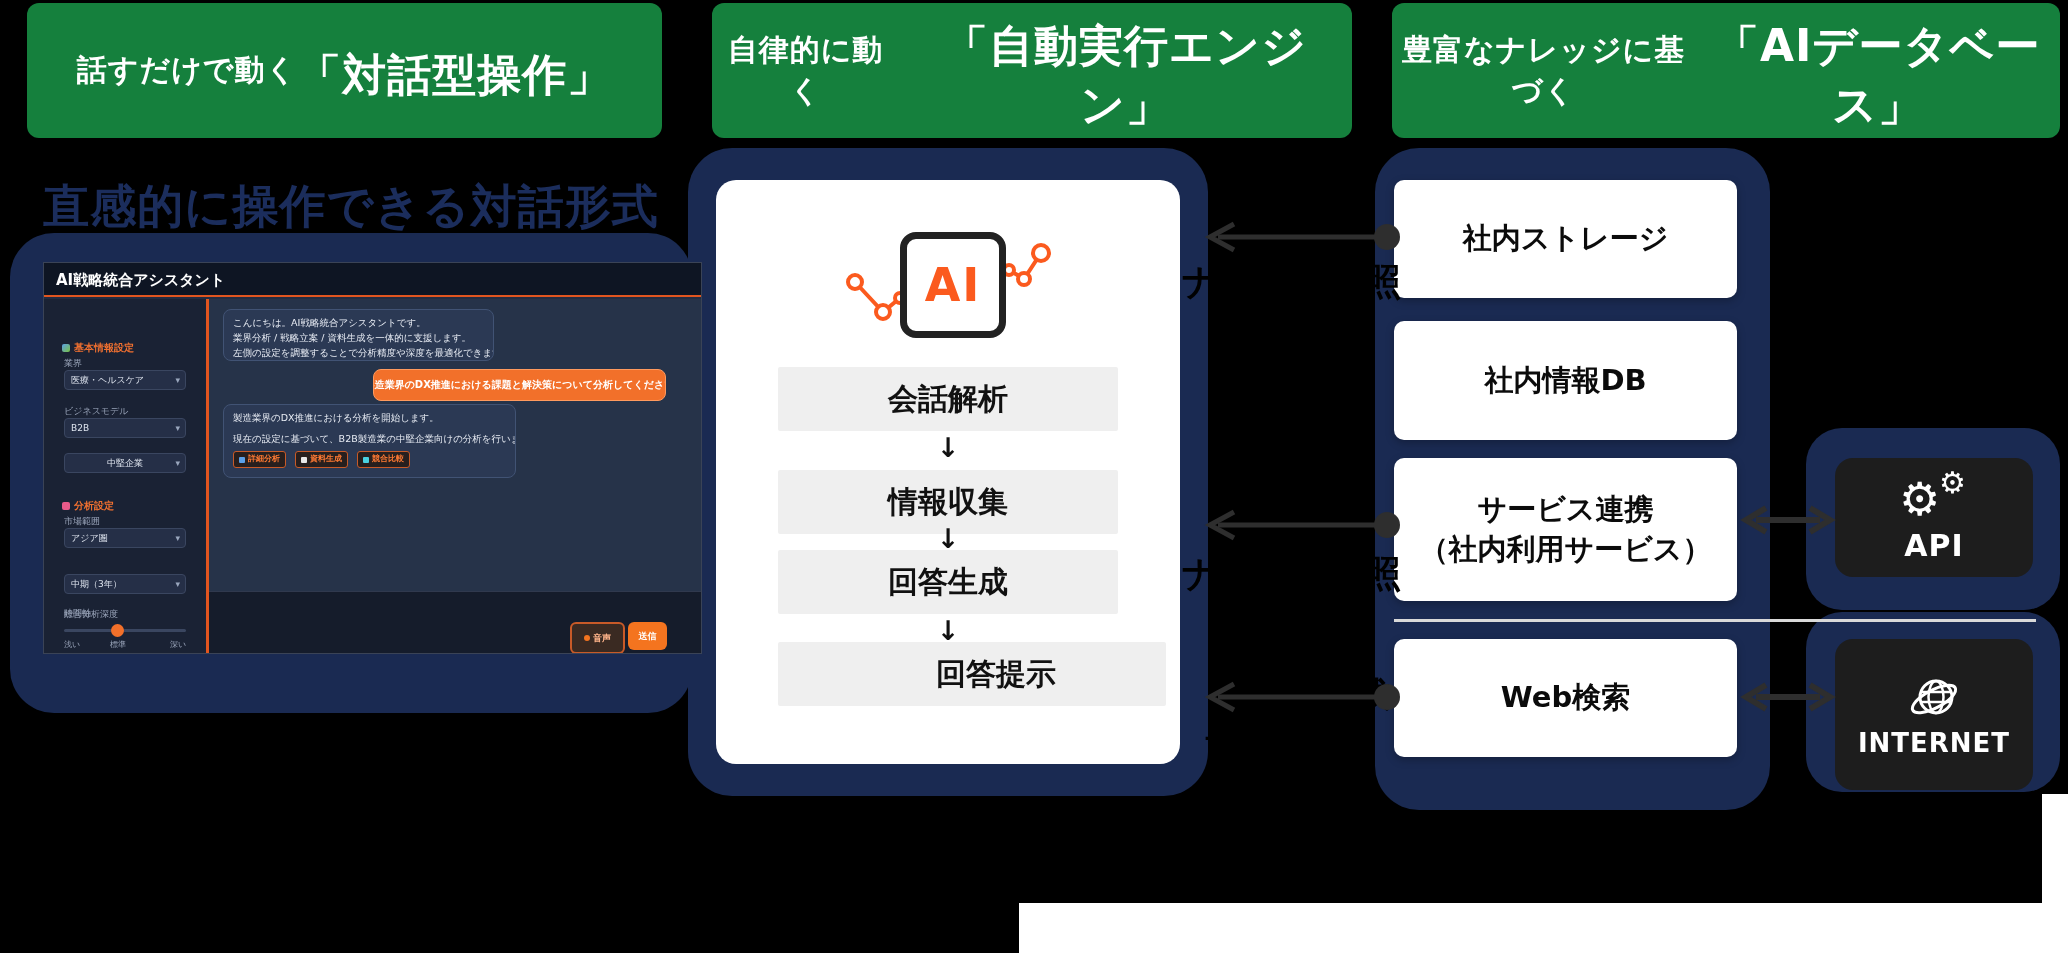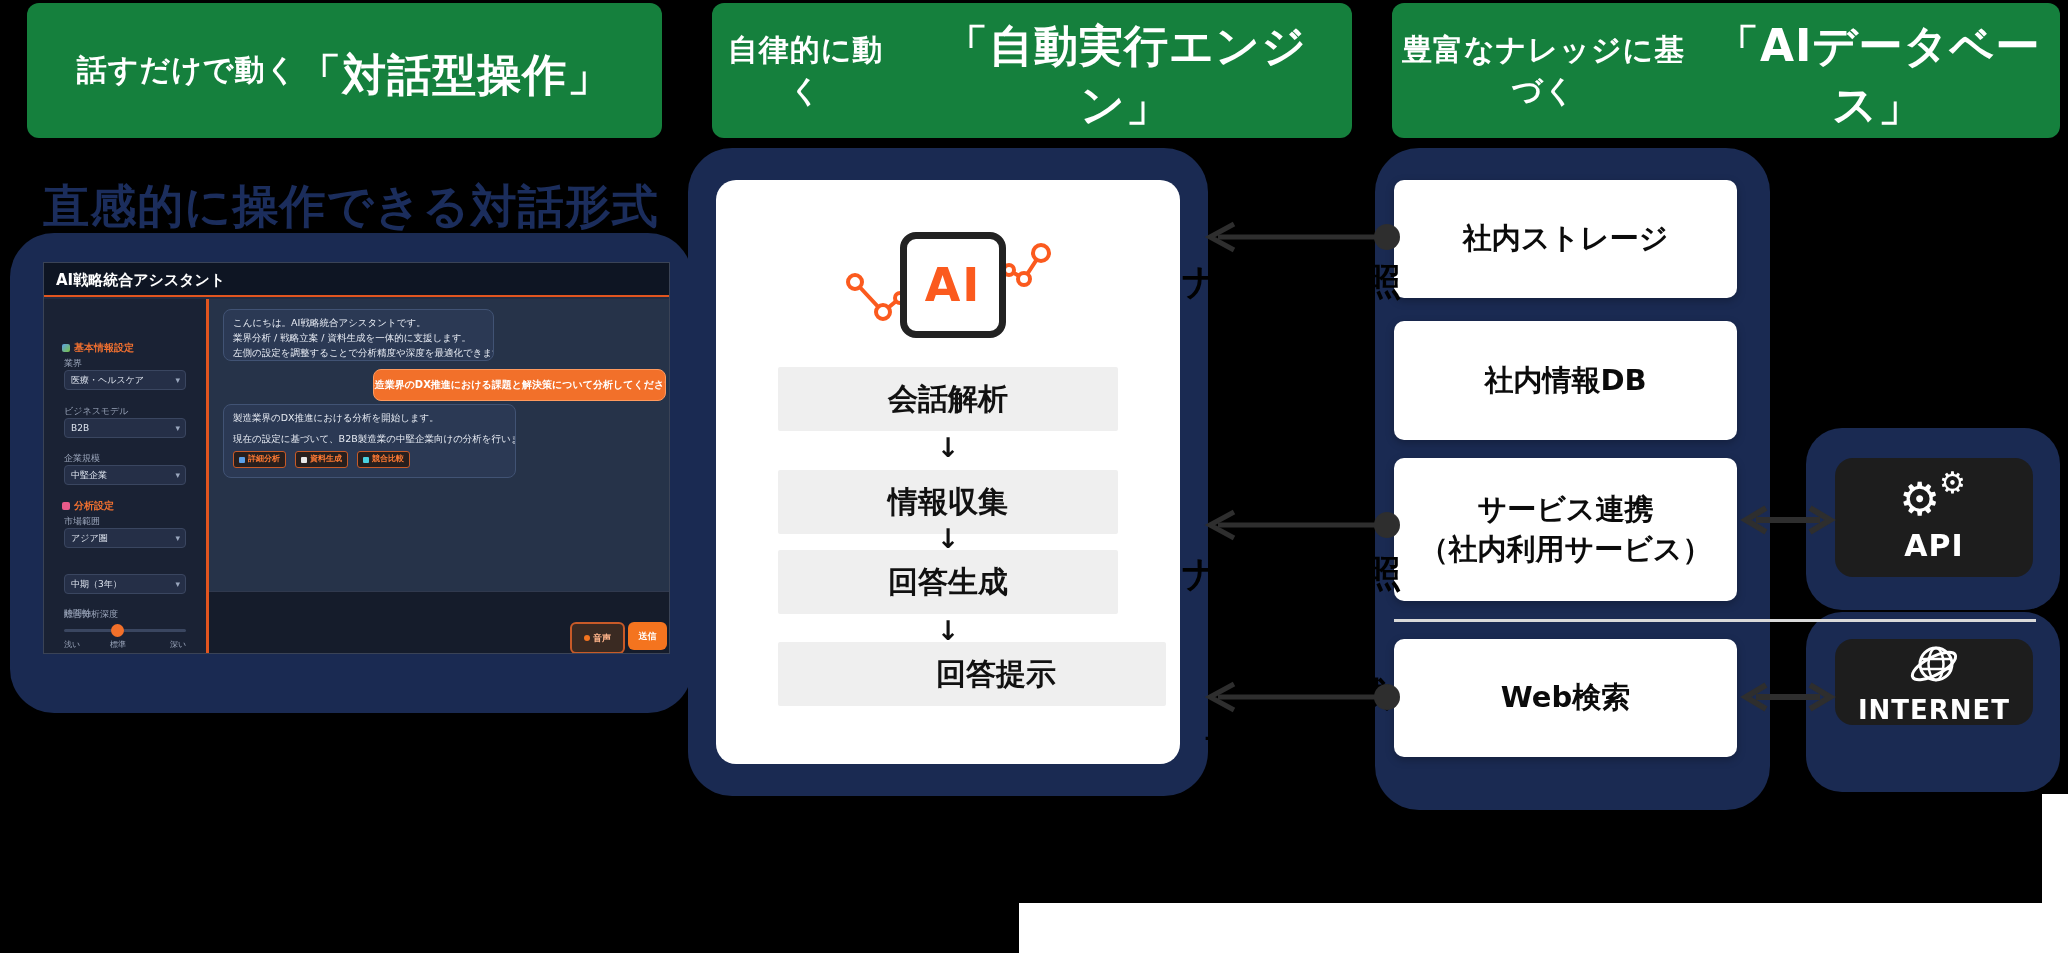--- a/index.html
+++ b/index.html
@@ -29,21 +29,21 @@
   
   .extbox{background:#1d1d1d;border-radius:18px;color:#fff;display:flex;flex-direction:column;
           align-items:center;justify-content:center;z-index:3;}
   .extlabel{font-weight:bold;font-size:30px;letter-spacing:1px;margin-top:4px;}
   .gearbig{font-size:46px;line-height:1;}
   .gearsmall{font-size:30px;line-height:1;position:absolute;}
   
   .conlabel{color:#000;font-size:34px;font-weight:bold;white-space:nowrap;z-index:4;text-align:center;}
   .sep{background:#d9d9d9;z-index:5;}
   
-  .shot{background:#232c42;border:1px solid #3a4356;z-index:3;overflow:hidden;}
+  .shot{background:#232c42;border:1px solid #3a4356;z-index:3;overflow:hidden;padding-left:32px;}
   .shot .titlebar{position:absolute;left:0;top:0;width:100%;height:34px;background:#0e1523;
         border-bottom:2px solid #e2551f;color:#fff;font-size:15px;font-weight:bold;line-height:34px;
         padding-left:12px;box-sizing:border-box;}
   .shot .sidebar{position:absolute;left:0;top:36px;width:162px;bottom:0;background:#1a2234;}
   .shot .chat{position:absolute;left:165px;top:36px;right:0;height:292px;background:#263349;}
   .shot .inputbar{position:absolute;left:165px;top:328px;right:0;bottom:0;background:#151c2b;border-top:1px solid #30394e;}
   .shot .divider{position:absolute;left:162px;top:36px;width:3px;bottom:0;background:#e2551f;}
   .slabel{position:absolute;color:#9aa5ba;font-size:9px;white-space:nowrap;}
   .ssection{position:absolute;color:#f07030;font-size:10px;font-weight:bold;white-space:nowrap;}
   .sicon{display:inline-block;width:8px;height:8px;border-radius:2px;margin-right:4px;vertical-align:middle;}
@@ -94,21 +94,21 @@
 
   <div class="sidebar">
     <div class="ssection" style="left:18px;top:42px;"><span class="sicon" style="background:linear-gradient(135deg,#5aa0e8,#7ac143);"></span><span>基本情報設定</span></div>
     <div class="slabel" style="left:20px;top:58px;">業界</div>
     <div class="sselect" style="top:71px;"><span>医療・ヘルスケア</span><span class="chev">▾</span></div>
 
     <div class="slabel" style="left:20px;top:106px;">ビジネスモデル</div>
     <div class="sselect" style="top:119px;"><span>B2B</span><span class="chev">▾</span></div>
 
     <div class="slabel" style="left:20px;top:153px;">企業規模</div>
-    <div class="sselect" style="top:166px;"><span>中堅企業</span><span class="chev">▾</span></div>
+    <div class="sselect" style="top:154px;text-align:center;"><span>中堅企業</span><span class="chev">▾</span></div>
 
     <div class="ssection" style="left:18px;top:200px;"><span class="sicon" style="background:#e85a8a;"></span><span>分析設定</span></div>
     <div class="slabel" style="left:20px;top:216px;">市場範囲</div>
     <div class="sselect" style="top:229px;"><span>アジア圏</span><span class="chev">▾</span></div>
 
     <div class="slabel" style="left:20px;top:262px;margin-top:46px;">時間軸</div>
     <div class="sselect" style="top:275px;"><span>中期（3年）</span><span class="chev">▾</span></div>
 
     <div class="slabel" style="left:20px;top:309px;">総合分析深度</div>
     <div style="position:absolute;left:20px;top:330px;width:122px;height:3px;background:#3a4660;border-radius:2px;"></div>
@@ -198,21 +198,21 @@
 <div class="abs navy" style="left:1806px;top:428px;width:254px;height:182px;border-radius:36px;"></div>
 <div class="abs extbox" style="left:1835px;top:458px;width:198px;height:119px;">
   <div style="position:relative;width:70px;height:52px;">
     <span class="gearbig" style="position:absolute;left:0;top:4px;">⚙</span>
     <span class="gearsmall" style="left:40px;top:-4px;">⚙</span>
   </div>
   <div class="extlabel">API</div>
 </div>
 
 <div class="abs navy" style="left:1806px;top:612px;width:254px;height:180px;border-radius:36px;"></div>
-<div class="abs extbox" style="left:1835px;top:639px;width:198px;height:86px;">
+<div class="abs extbox" style="left:1835px;top:639px;width:198px;height:151px;">
   <svg width="54" height="54" viewBox="0 0 54 54">
     <circle cx="29" cy="25" r="16" fill="none" stroke="#fff" stroke-width="3"></circle>
     <ellipse cx="29" cy="25" rx="7.5" ry="16" fill="none" stroke="#fff" stroke-width="2.5"></ellipse>
     <line x1="13" y1="20" x2="45" y2="20" stroke="#fff" stroke-width="2.5"></line>
     <line x1="13" y1="30" x2="45" y2="30" stroke="#fff" stroke-width="2.5"></line>
     <ellipse cx="27" cy="27" rx="24" ry="9" fill="none" stroke="#fff" stroke-width="3" transform="rotate(-28 27 27)"></ellipse>
   </svg>
   <div class="extlabel" style="font-size:26px;margin-top:2px;">INTERNET</div>
 </div>
 

